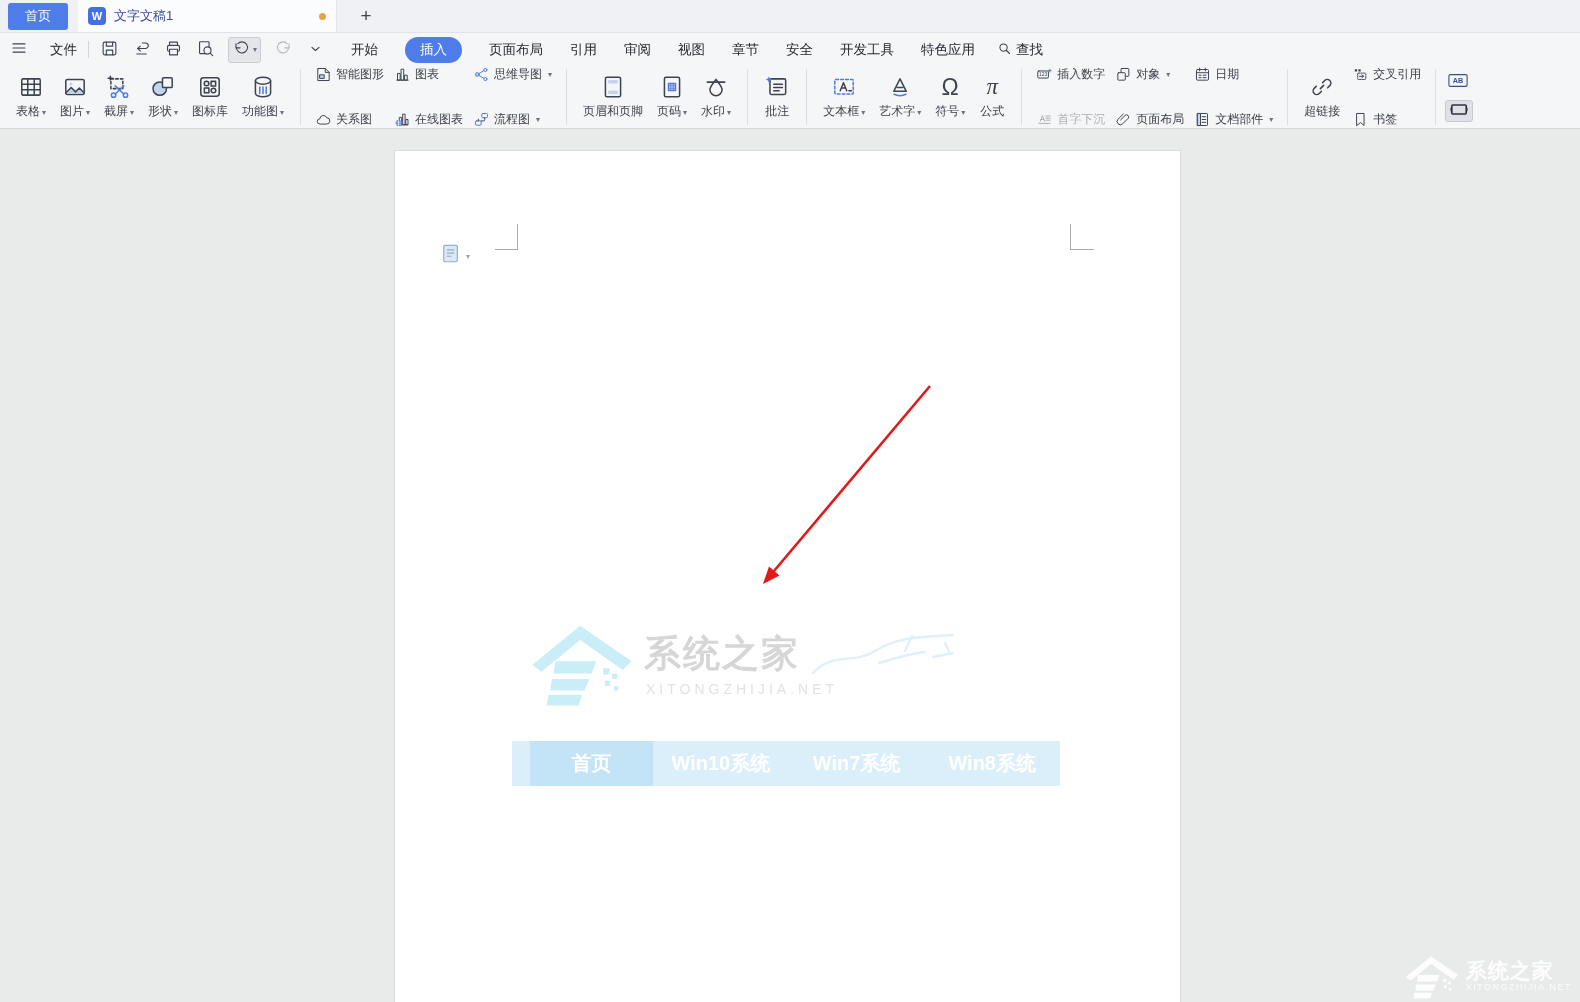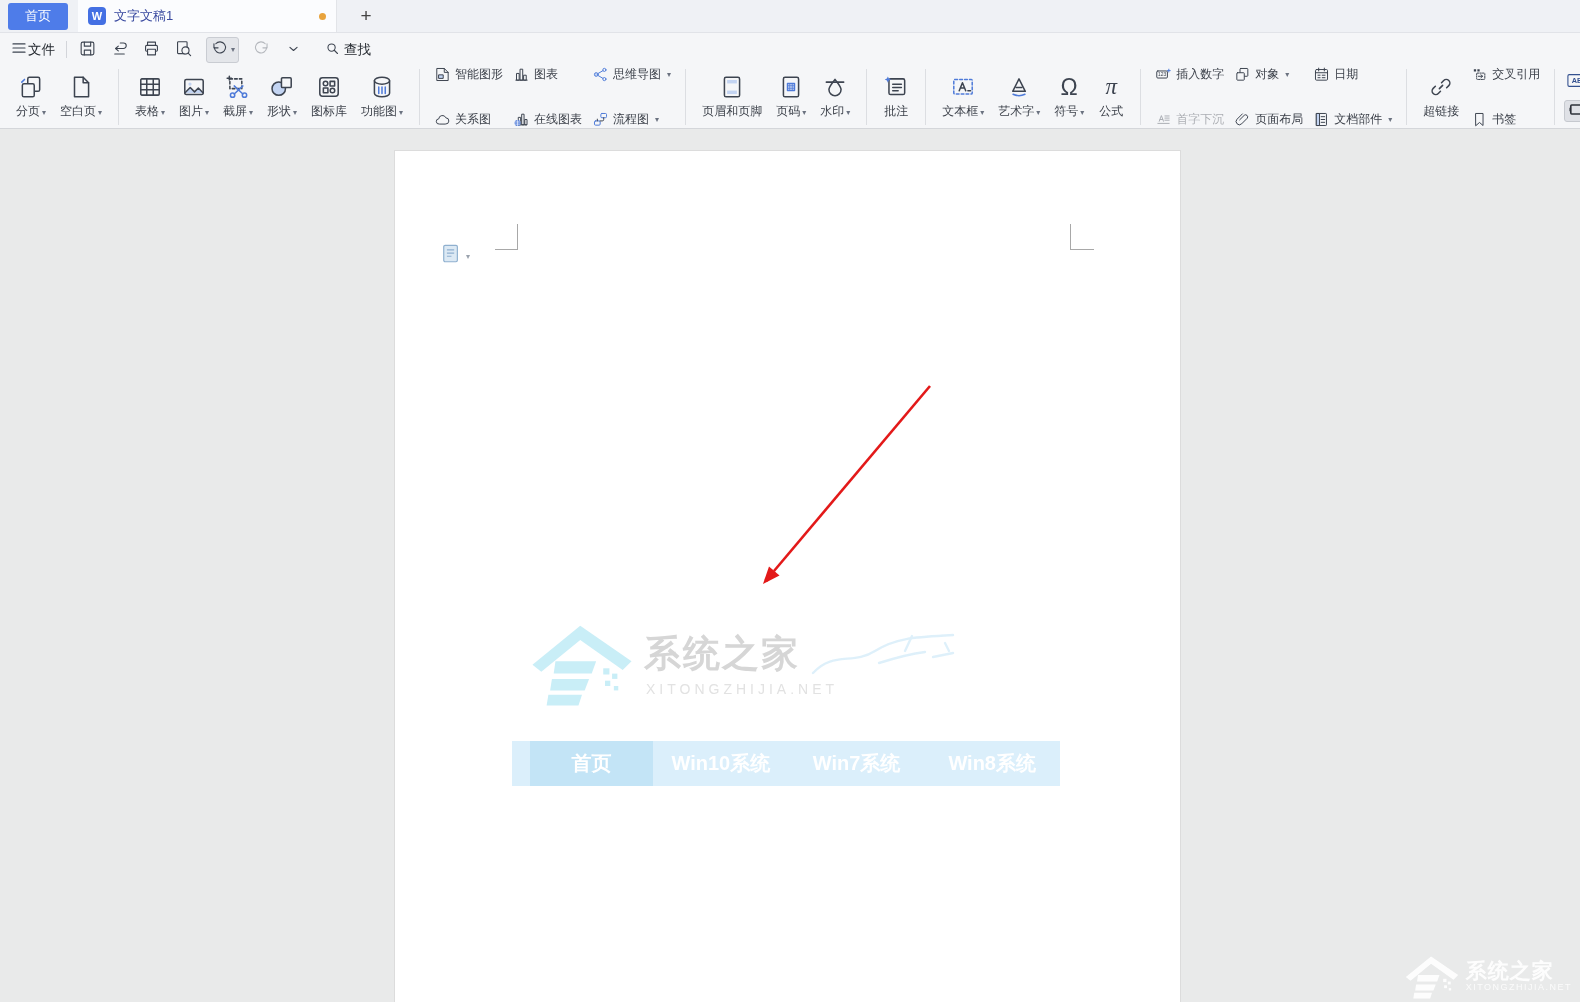--- a/index.html
+++ b/index.html
@@ -15,21 +15,21 @@
            background:#fbfcfe;border-right:1px solid #e2e4e8;padding:0 10px;font-size:13px;color:#3a4aa0}
   .wicon{width:18px;height:18px;border-radius:4px;background:#4470e3;color:#fff;font-weight:bold;
          font-size:11px;display:flex;align-items:center;justify-content:center}
   .dot{width:7px;height:7px;border-radius:50%;background:#e8a33d;margin-left:auto}
   .tab-new{width:30px;height:30px;margin-left:14px;display:flex;align-items:center;justify-content:center;
            font-size:19px;color:#444;cursor:default}
 
   
   .menubar{height:33px;background:#f5f6f8;display:flex;align-items:center;font-size:13.5px}
   .hamb{margin-left:10px}
-  .filelbl{margin-left:0;color:#24292f}
+  .filelbl{margin-left:22px;color:#24292f}
   .vsep{width:1px;height:17px;background:#d3d5da;margin:0 11px}
   .qat{display:flex;align-items:center;gap:13px}
   .qbtn{display:flex;align-items:center}
   .qbtn svg{width:19px;height:19px}
   .qbtn.pressed{background:#e4e6ea;border:1px solid #c9ccd2;border-radius:3px;padding:1px 3px}
   .qbtn.disabled{opacity:.35}
   .menus{display:flex;align-items:center;gap:27px;margin-left:26px;color:#24292f}
   .mitem{cursor:default;white-space:nowrap}
   .mitem.active{background:var(--accent);color:#fff;padding:4px 15px;border-radius:15px}
   .search{display:flex;align-items:flex-start;gap:4px;margin-left:22px;color:#24292f}
@@ -141,53 +141,44 @@
               <path d="M19 6v5.2h-5.2"></path>
               <path d="M18.4 11a7 7 0 1 1-1.7-5"></path>
             </svg></span>
         </div>
         <div class="qbtn">
           <span class="qic"><svg viewBox="0 0 24 24" fill="none" stroke="#3d4450" stroke-width="1.4" stroke-linecap="round" stroke-linejoin="round">
               <path d="M7.5 10.5l4.5 4 4.5-4"></path>
             </svg></span>
         </div>
       </div>
+    <div class="menus">
+        <span class="mitem">开始</span>
+        <span class="mitem active">插入</span>
+        <span class="mitem">页面布局</span>
+        <span class="mitem">引用</span>
+        <span class="mitem">审阅</span>
+        <span class="mitem">视图</span>
+        <span class="mitem">章节</span>
+        <span class="mitem">安全</span>
+        <span class="mitem">开发工具</span>
+        <span class="mitem">特色应用</span>
+      </div>
     <div class="search">
       <span>
         <svg viewBox="0 0 24 24" fill="none" stroke="#3d4450" stroke-width="1.7" stroke-linecap="round">
             <circle cx="10.5" cy="10.5" r="5.8"></circle>
             <path d="M14.8 14.8L20 20"></path>
           </svg>
       </span>
       <span>查找</span>
     </div>
   </div>
 
   <div class="ribbon">
-      <div class="rgroup">
-        <div class="rbtn-lg">
-          <span class="ric">
-            <svg viewBox="0 0 24 24" fill="none" stroke="#3d4450" stroke-width="1.4" stroke-linecap="round" stroke-linejoin="round">
-              <rect x="9" y="3" width="11" height="13" rx="1.5"></rect>
-              <rect x="4" y="9" width="11" height="12" rx="1.5" fill="#f5f6f8"></rect>
-              <path d="M6 5L3.5 7.5" stroke="#4f7bd9"></path>
-            </svg>
-          </span>
-          <span class="rlb">分页<span class="caret">▾</span></span>
-        </div>
-        <div class="rbtn-lg">
-          <span class="ric">
-            <svg viewBox="0 0 24 24" fill="none" stroke="#3d4450" stroke-width="1.4" stroke-linecap="round" stroke-linejoin="round">
-              <path d="M6 3h8l5 5v13H6z"></path>
-              <path d="M14 3v5h5"></path>
-            </svg>
-          </span>
-          <span class="rlb">空白页<span class="caret">▾</span></span>
-        </div>
-      </div>
       <div class="rgroup">
         <div class="rbtn-lg">
           <span class="ric">
             <svg viewBox="0 0 24 24" fill="none" stroke="#3d4450" stroke-width="1.4" stroke-linecap="round" stroke-linejoin="round">
               <rect x="3.5" y="4.5" width="17" height="15" rx="1"></rect>
               <path d="M3.5 9.5h17M3.5 14.5h17M9 4.5v15M15 4.5v15"></path>
             </svg>
           </span>
           <span class="rlb">表格<span class="caret">▾</span></span>
         </div>

